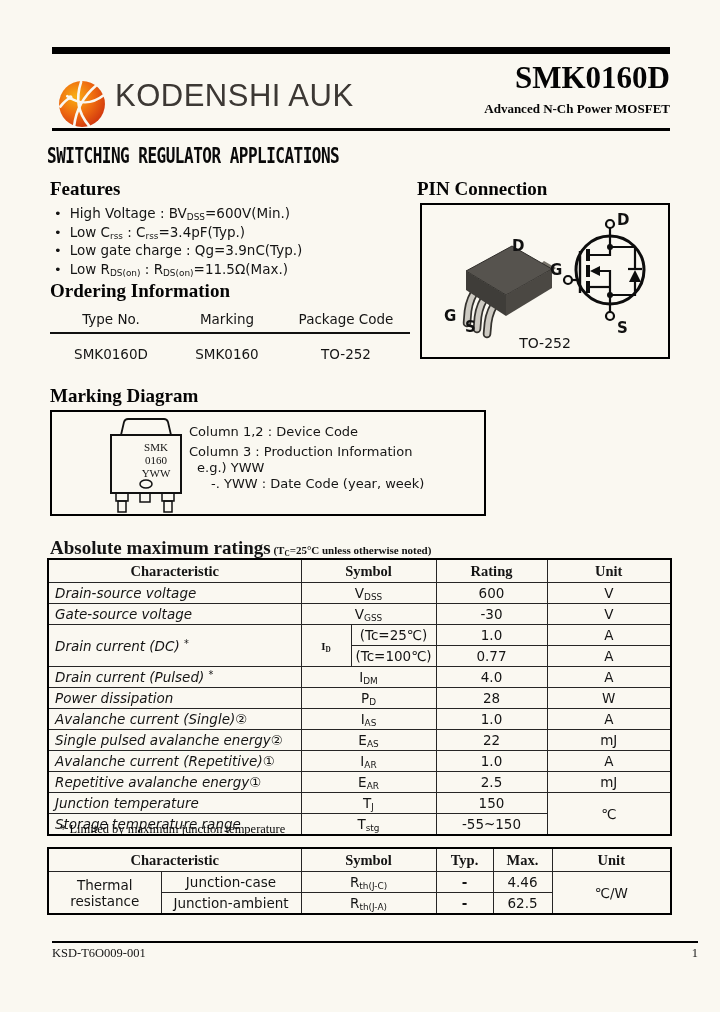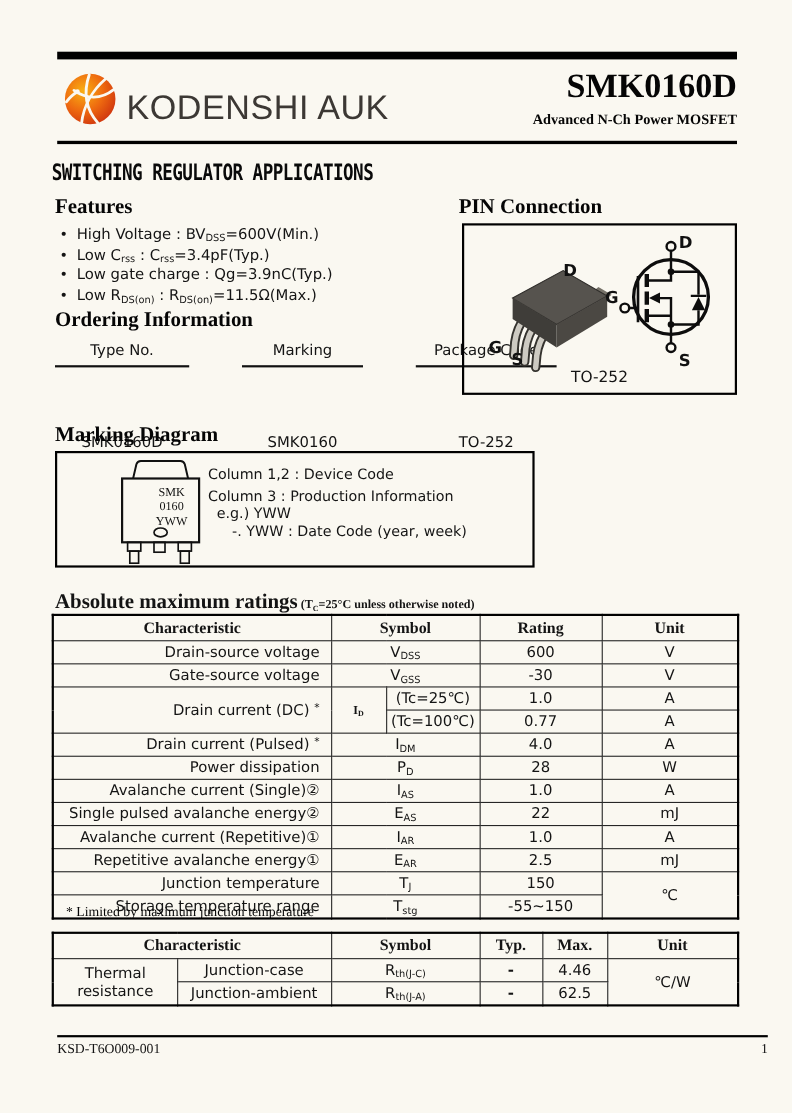--- a/index.html
+++ b/index.html
@@ -10,21 +10,21 @@
     color:#141414;
     position:relative;
     overflow:hidden;
   }
   .abs{position:absolute;}
   sub{font-size:0.66em;vertical-align:-0.28em;line-height:0;}
   sup{font-size:0.72em;vertical-align:0.40em;line-height:0;}
 
   
   .topbar{left:52px;top:47px;width:618px;height:7px;background:#000;}
-  .logo{left:56px;top:64px;display:flex;align-items:flex-end;gap:7px;}
+  .logo{left:56px;top:78px;display:flex;align-items:flex-start;gap:7px;}
   .logo-text{font-family:"Liberation Sans",sans-serif;font-size:31px;font-weight:400;color:#3C3834;letter-spacing:0.5px;}
   .pnblock{right:50px;top:62px;text-align:right;}
   .pn{font-family:"Liberation Serif",serif;font-weight:bold;font-size:31px;line-height:32px;color:#050505;}
   .pn-sub{font-family:"Liberation Serif",serif;font-weight:bold;font-size:13px;margin-top:7px;color:#050505;}
   .headrule{left:52px;top:128px;width:618px;height:3px;background:#000;}
   .apptitle{
     left:47px;top:144px;
     font:700 16px "DejaVu Sans Mono",monospace;
     letter-spacing:-0.5px;
     transform:scaleY(1.28);transform-origin:left top;
@@ -34,21 +34,21 @@
   h3.sec{font-family:"Liberation Serif",serif;font-size:19px;font-weight:bold;margin:0;color:#050505;}
 
   
   .features{left:50px;top:178px;width:370px;}
   .features ul{margin:6px 0 0 4px;padding:0;list-style:none;font-size:13.5px;}
   .features li{display:flex;align-items:baseline;margin-bottom:3.5px;line-height:14px;}
   .features li::before{content:"•";margin-right:8px;font-size:13px;}
 
   
   .ordering{left:50px;top:280px;width:362px;}
-  .ord-grid{display:grid;grid-template-columns:122px 110px 128px;margin-top:5px;font-size:13.5px;gap:48px;}
+  .ord-grid{display:grid;grid-template-columns:122px 110px 128px;margin-top:5px;font-size:13.5px;}
   .ord-grid .hc{text-align:center;padding:4px 0 5px 0;border-bottom:2px solid #111;}
   .ord-grid .dc{text-align:center;padding:12px 0 0 0;}
 
   
   .pinsec{left:417px;top:178px;}
   .pinbox{left:420px;top:203px;width:246px;height:152px;border:2px solid #000;}
   .pincap{left:0;right:0;bottom:6px;text-align:center;font-size:14px;}
 
   
   .marksec{left:50px;top:385px;}
@@ -59,21 +59,21 @@
   .marknotes .n3{margin-left:22px;}
 
   
   .abshead{left:50px;top:537px;white-space:nowrap;}
   .abshead .cond{font-family:"Liberation Serif",serif;font-weight:bold;font-size:11px;}
   table.dt{border-collapse:collapse;table-layout:fixed;width:623px;font-size:13.5px;background:transparent;}
   table.dt td,table.dt th{border:1px solid #262626;height:20px;padding:0;text-align:center;font-weight:normal;overflow:hidden;}
   table.dt th{font-family:"Liberation Serif",serif;font-weight:bold;font-size:14.5px;height:22px;margin-left:12px;}
   table.dt{border:2px solid #000;}
   td.charcell{text-align:left;}
-  .cellflex{display:flex;justify-content:flex-end;align-items:center;padding:0 10px 0 6px;}
+  .cellflex{display:flex;justify-content:flex-start;align-items:center;padding:0 10px 0 6px;font-style:italic;}
   td.boldsym{font-weight:bold;}
   .t-abs{left:47px;top:558px;}
   .t-th{left:47px;top:847px;}
   .footnote{left:60px;top:822px;font-family:"Liberation Serif",serif;font-size:12.5px;color:#050505;}
   td.groupcell{text-align:left;padding-left:7px;font-size:13.5px;}
   td.subchar{text-align:left;padding-left:9px;}
 
   
   .footrule{left:52px;top:941px;width:646px;height:2px;background:#000;}
   .footdoc{left:52px;top:946px;width:646px;text-align:left;font-family:"Liberation Serif",serif;font-size:12.5px;}

